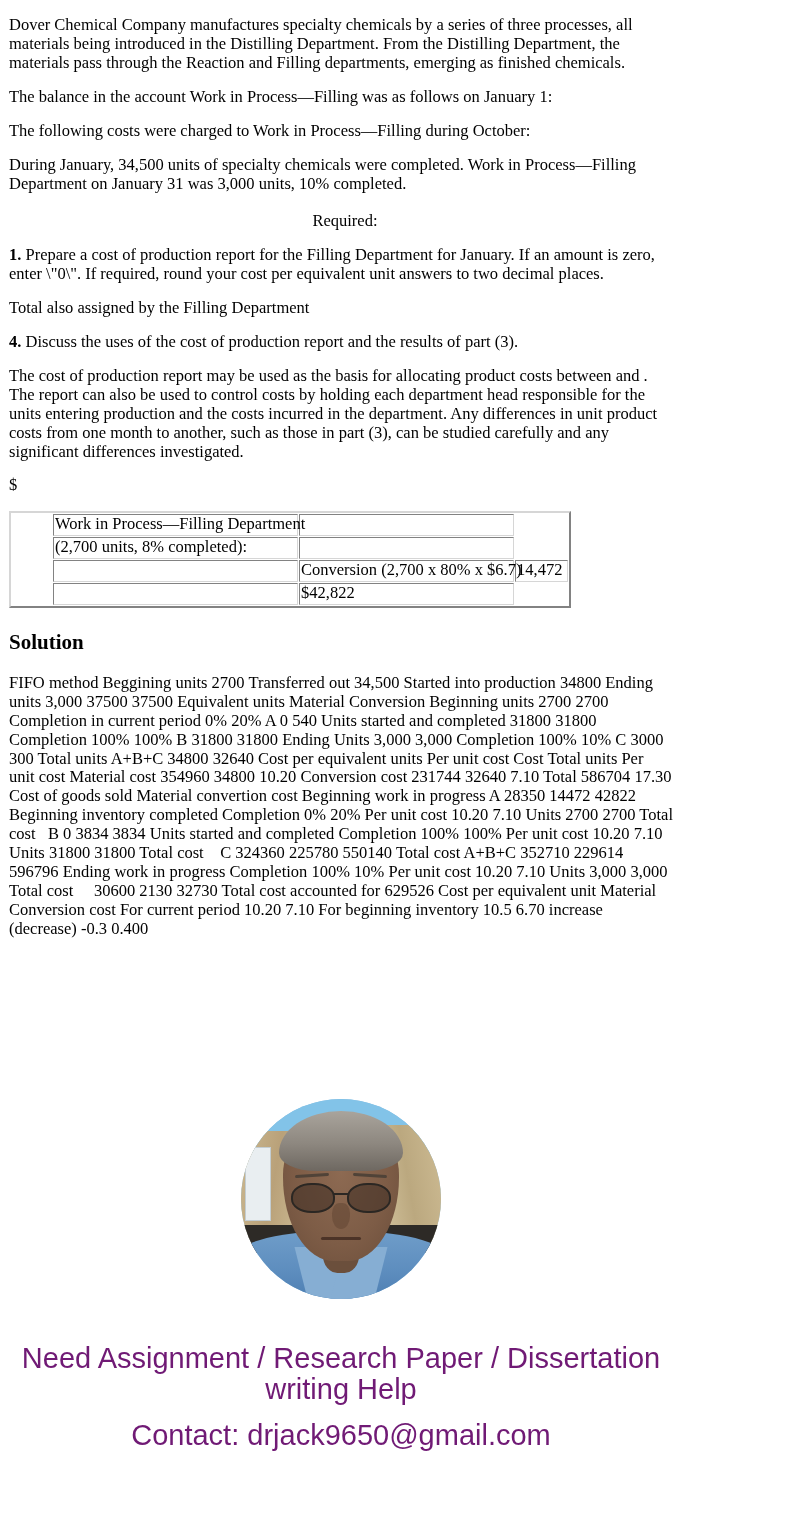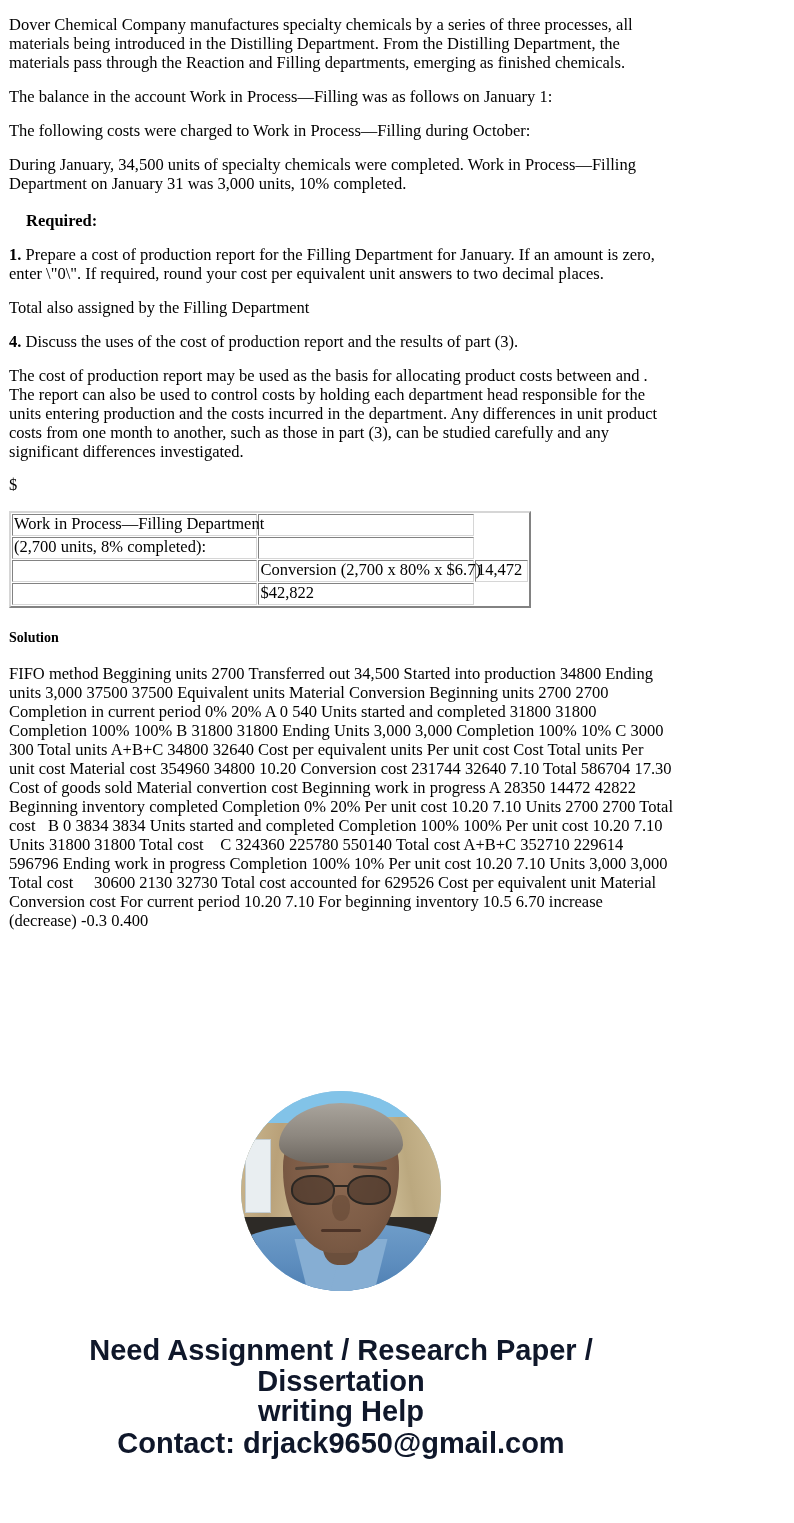--- a/index.html
+++ b/index.html
@@ -26,45 +26,47 @@
     margin: 15px 0 0 0;
     padding: 0;
     text-align: left;
   }
   p.para:first-child { margin-top: 16px; }
 
   .b { font-weight: bold; }
 
   h3.req {
     font-size: 16.5px;
-    font-weight: bold;
-    margin: 18px 0 0 17px;
-    padding: 0;
+    font-weight: normal;
+    margin: 18px 0 0 8px;
+    padding: 0;
+    text-align: center;
   }
 
   h2.solution {
-    font-size: 14px;
+    font-size: 21px;
     font-weight: bold;
     margin: 22px 0 0 0;
     padding: 0;
     line-height: 1.2;
   }
 
   .dollar-line { margin: 16px 0 0 0; }
 
   
   table.wip {
     border-collapse: separate;
     border-spacing: 1px;
     border: 2px outset #d6d6d6;
     background: #ffffff;
     margin: 16px 0 0 0;
     font-size: 16.5px;
     width: 522px;
     table-layout: fixed;
+    padding-left: 41px;
   }
   table.wip td {
     border: 1px inset #d6d6d6;
     padding: 0px 1px;
     vertical-align: top;
     white-space: nowrap;
     height: 20px;
     overflow: visible;
   }
   table.wip td.blank-noborder {
@@ -169,27 +171,27 @@
   .av-mouth {
     position: absolute; left: 40%; top: 69%; width: 20%; height: 3px;
     background: #4c3327; border-radius: 3px;
   }
 
   
   .footer {
     margin-top: 44px;
     text-align: center;
     font-family: "Liberation Sans", "DejaVu Sans", sans-serif;
-    font-weight: bold;
+    font-weight: normal;
     font-size: 29px;
     line-height: 1.06;
-    color: #0f172a;
+    color: #701a75;
   }
   .footer .l2 { display: block; }
-  .footer .l3 { display: block; margin-top: 1px; }
+  .footer .l3 { display: block; margin-top: 15px; }
 </style>
 </head>
 <body>
 
 <div class="page">
 
   <p class="para">Dover Chemical Company manufactures specialty chemicals by a series of three processes, all materials being introduced in the Distilling Department. From the Distilling Department, the materials pass through the Reaction and Filling departments, emerging as finished chemicals.</p>
 
   <p class="para">The balance in the account Work in Process—Filling was as follows on January 1:</p>
 

